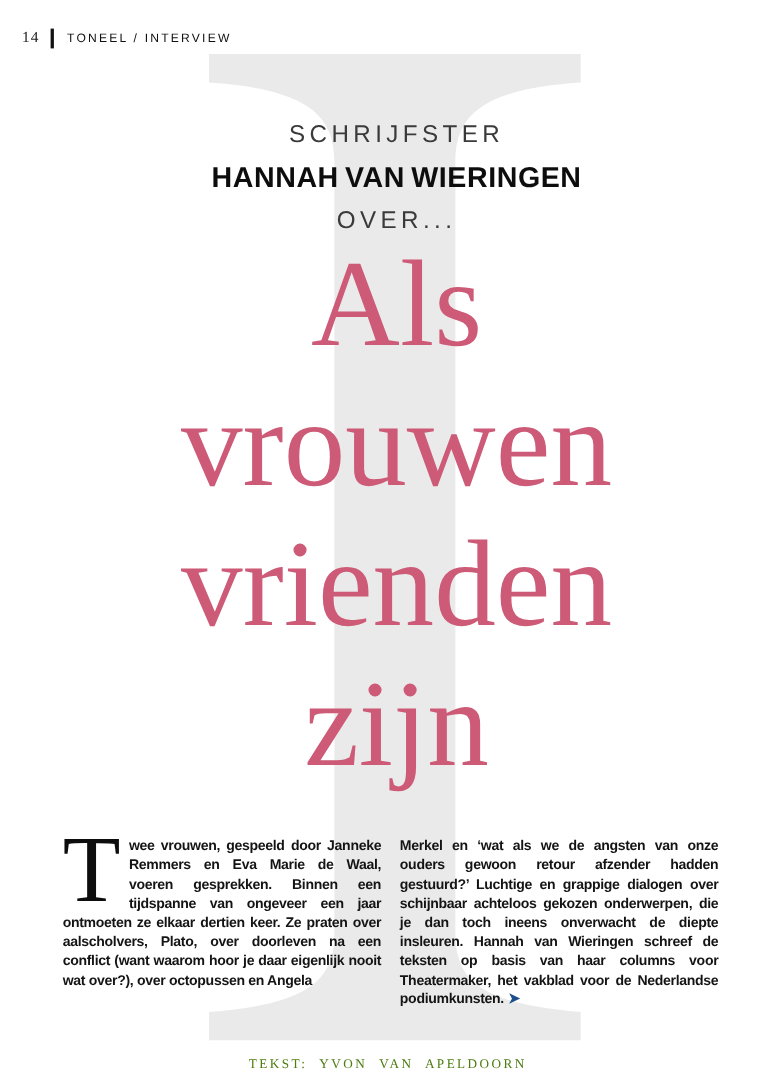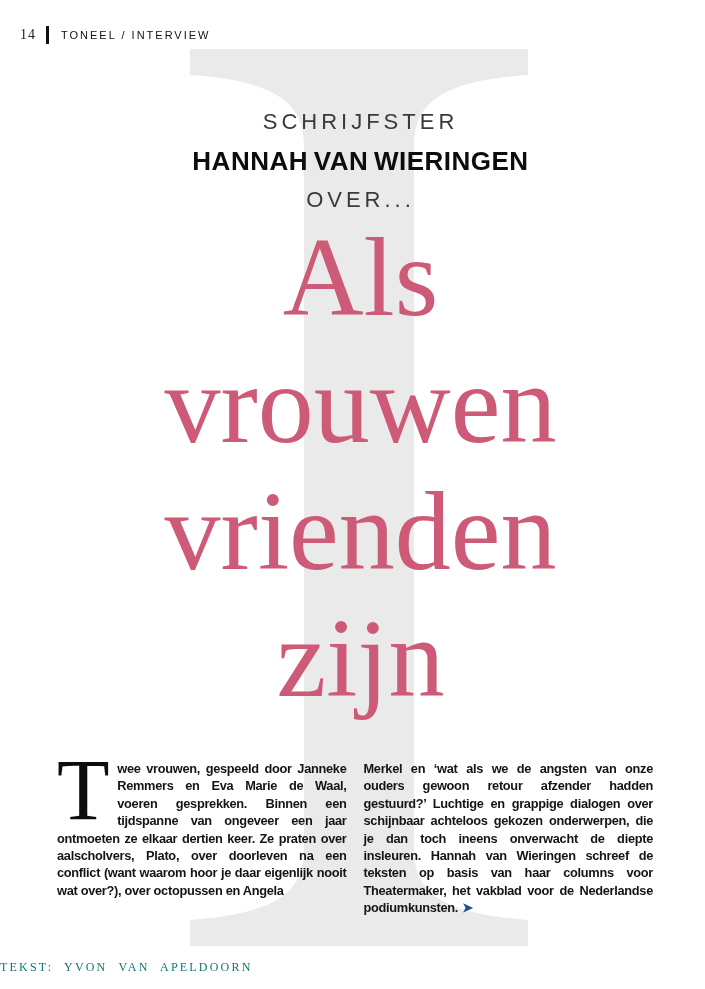--- a/index.html
+++ b/index.html
@@ -130,25 +130,26 @@
     letter-spacing: 0;
     padding-left: 4px;
   }
 
   
   .footer-credit {
     position: absolute;
     top: 944px;
     left: 0;
     width: 705px;
+    text-align: center;
     font-family: "Liberation Serif", serif;
     font-size: 12px;
     letter-spacing: 2.2px;
     word-spacing: 6px;
-    color: #0f766e;
+    color: #4d7c0f;
     text-transform: uppercase;
   }
 </style>
 </head>
 <body>
 
 <div class="page">
 
   <div class="watermark">
     <svg viewBox="0 0 338 897" preserveAspectRatio="none">

